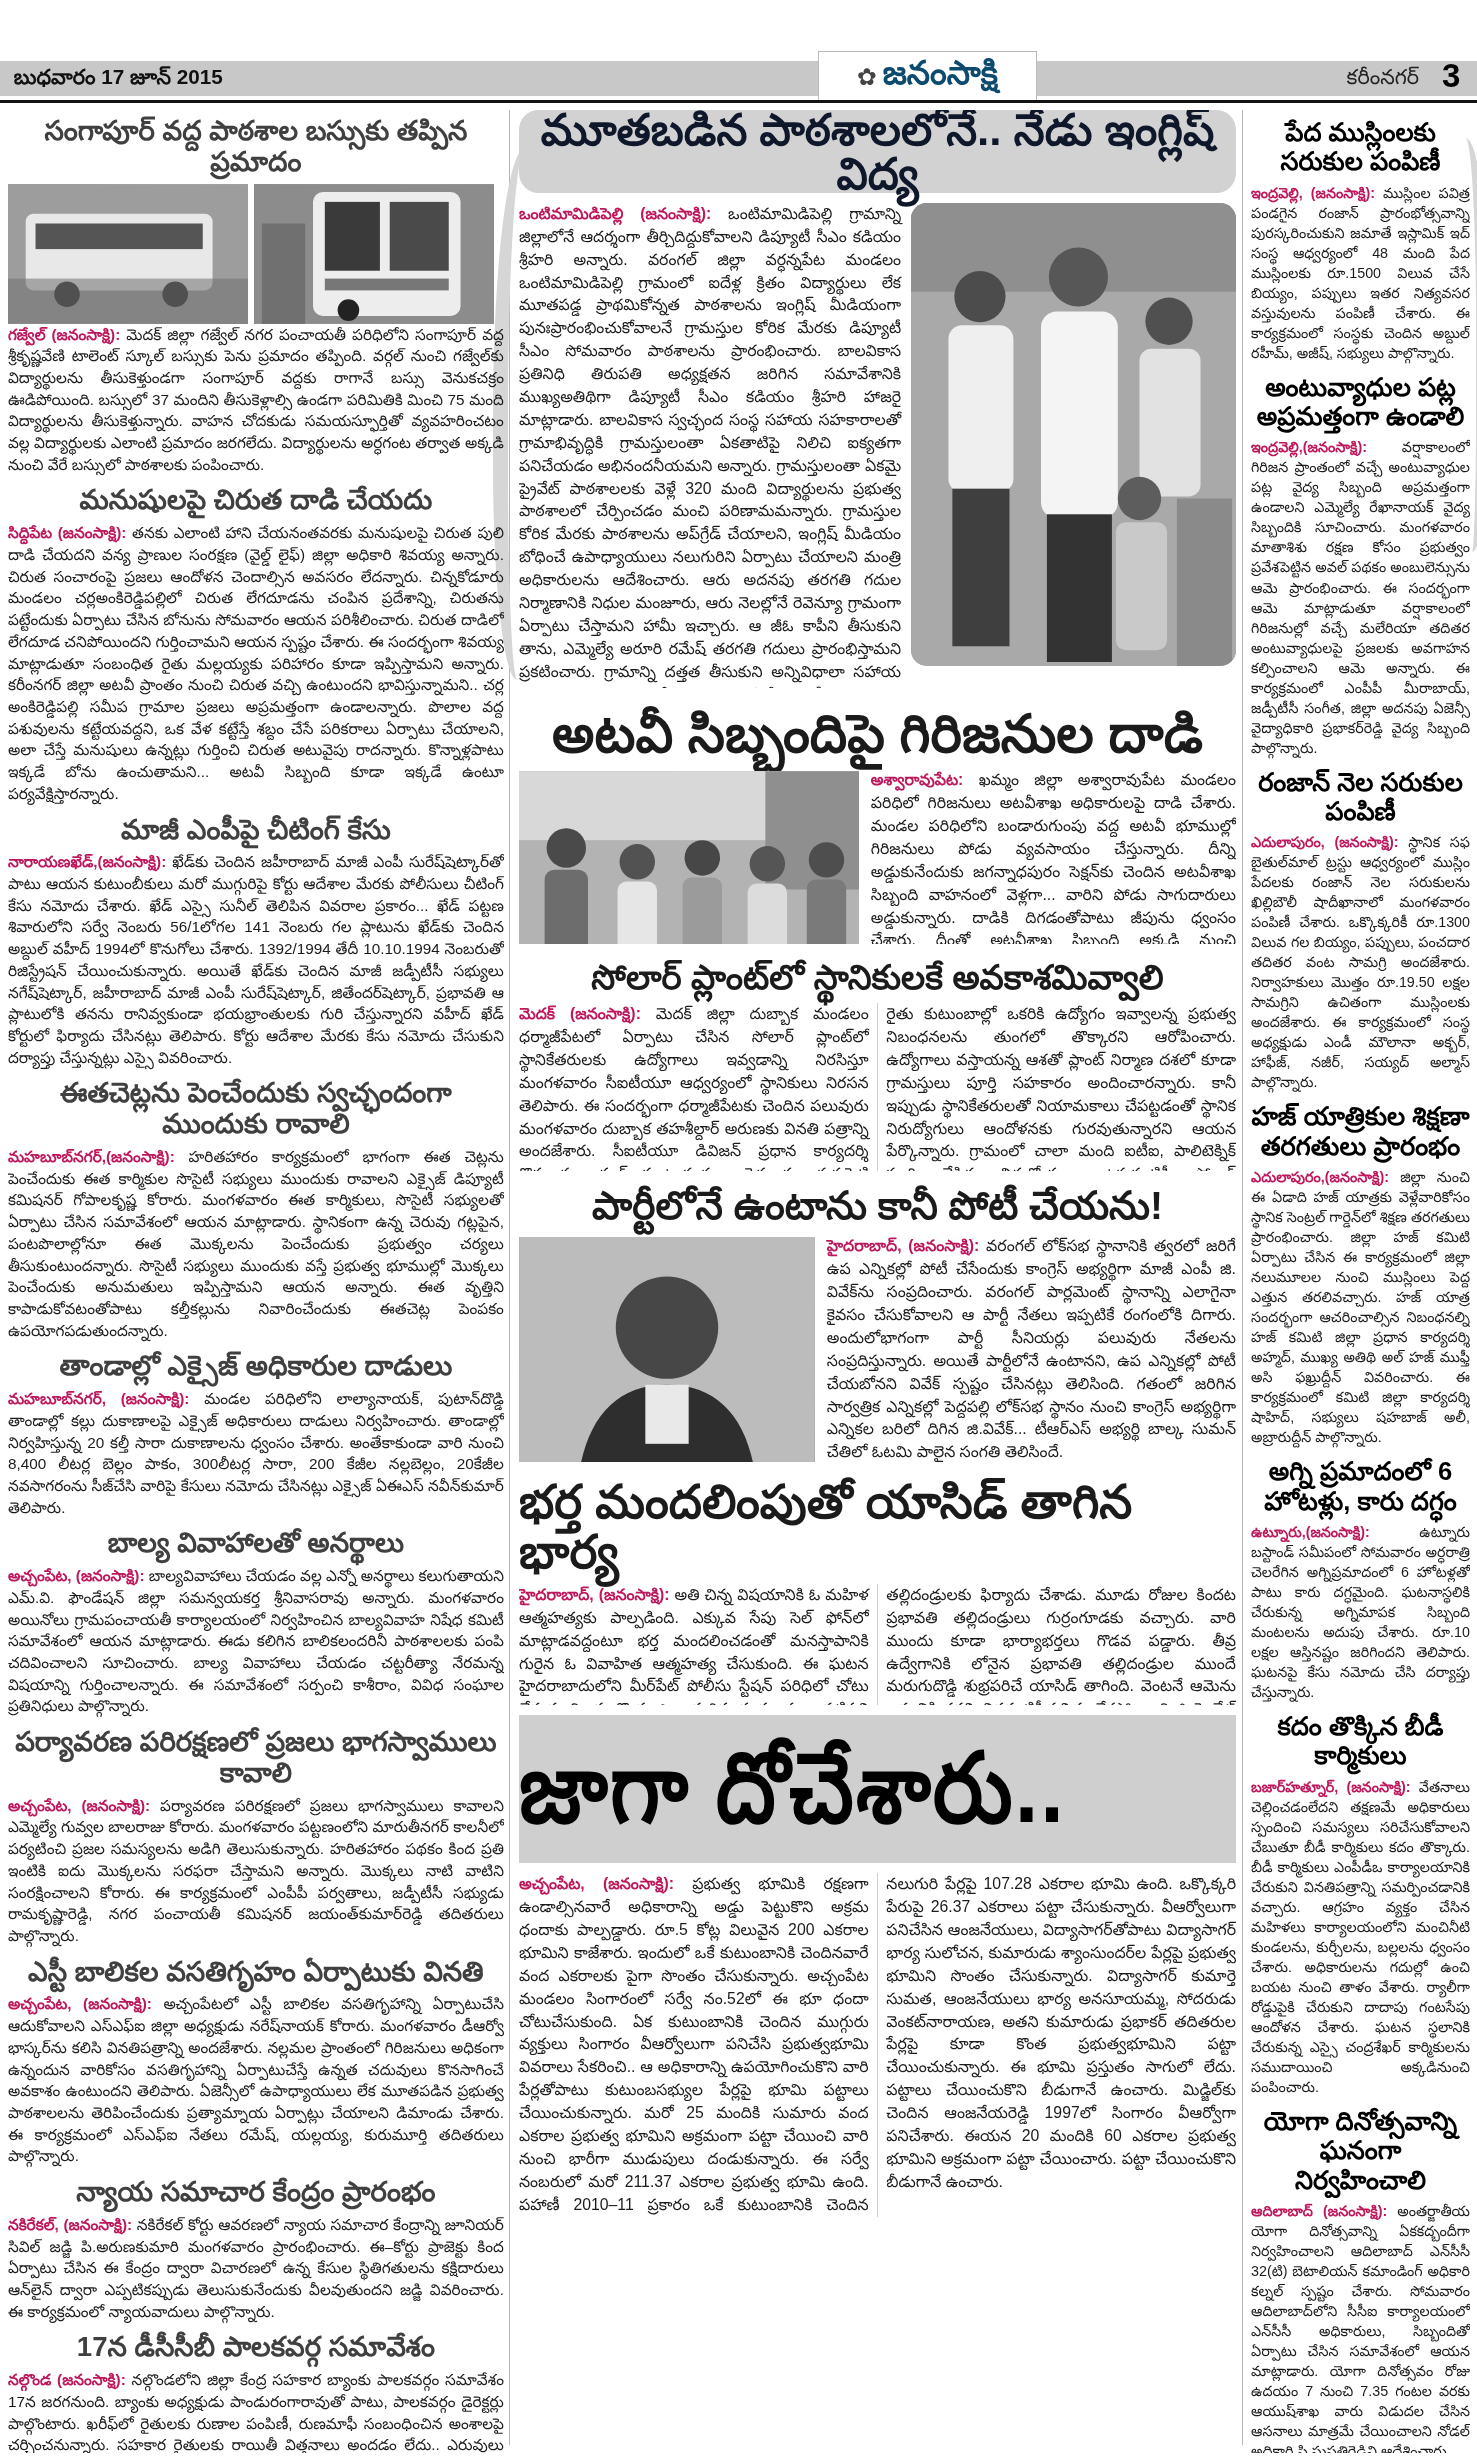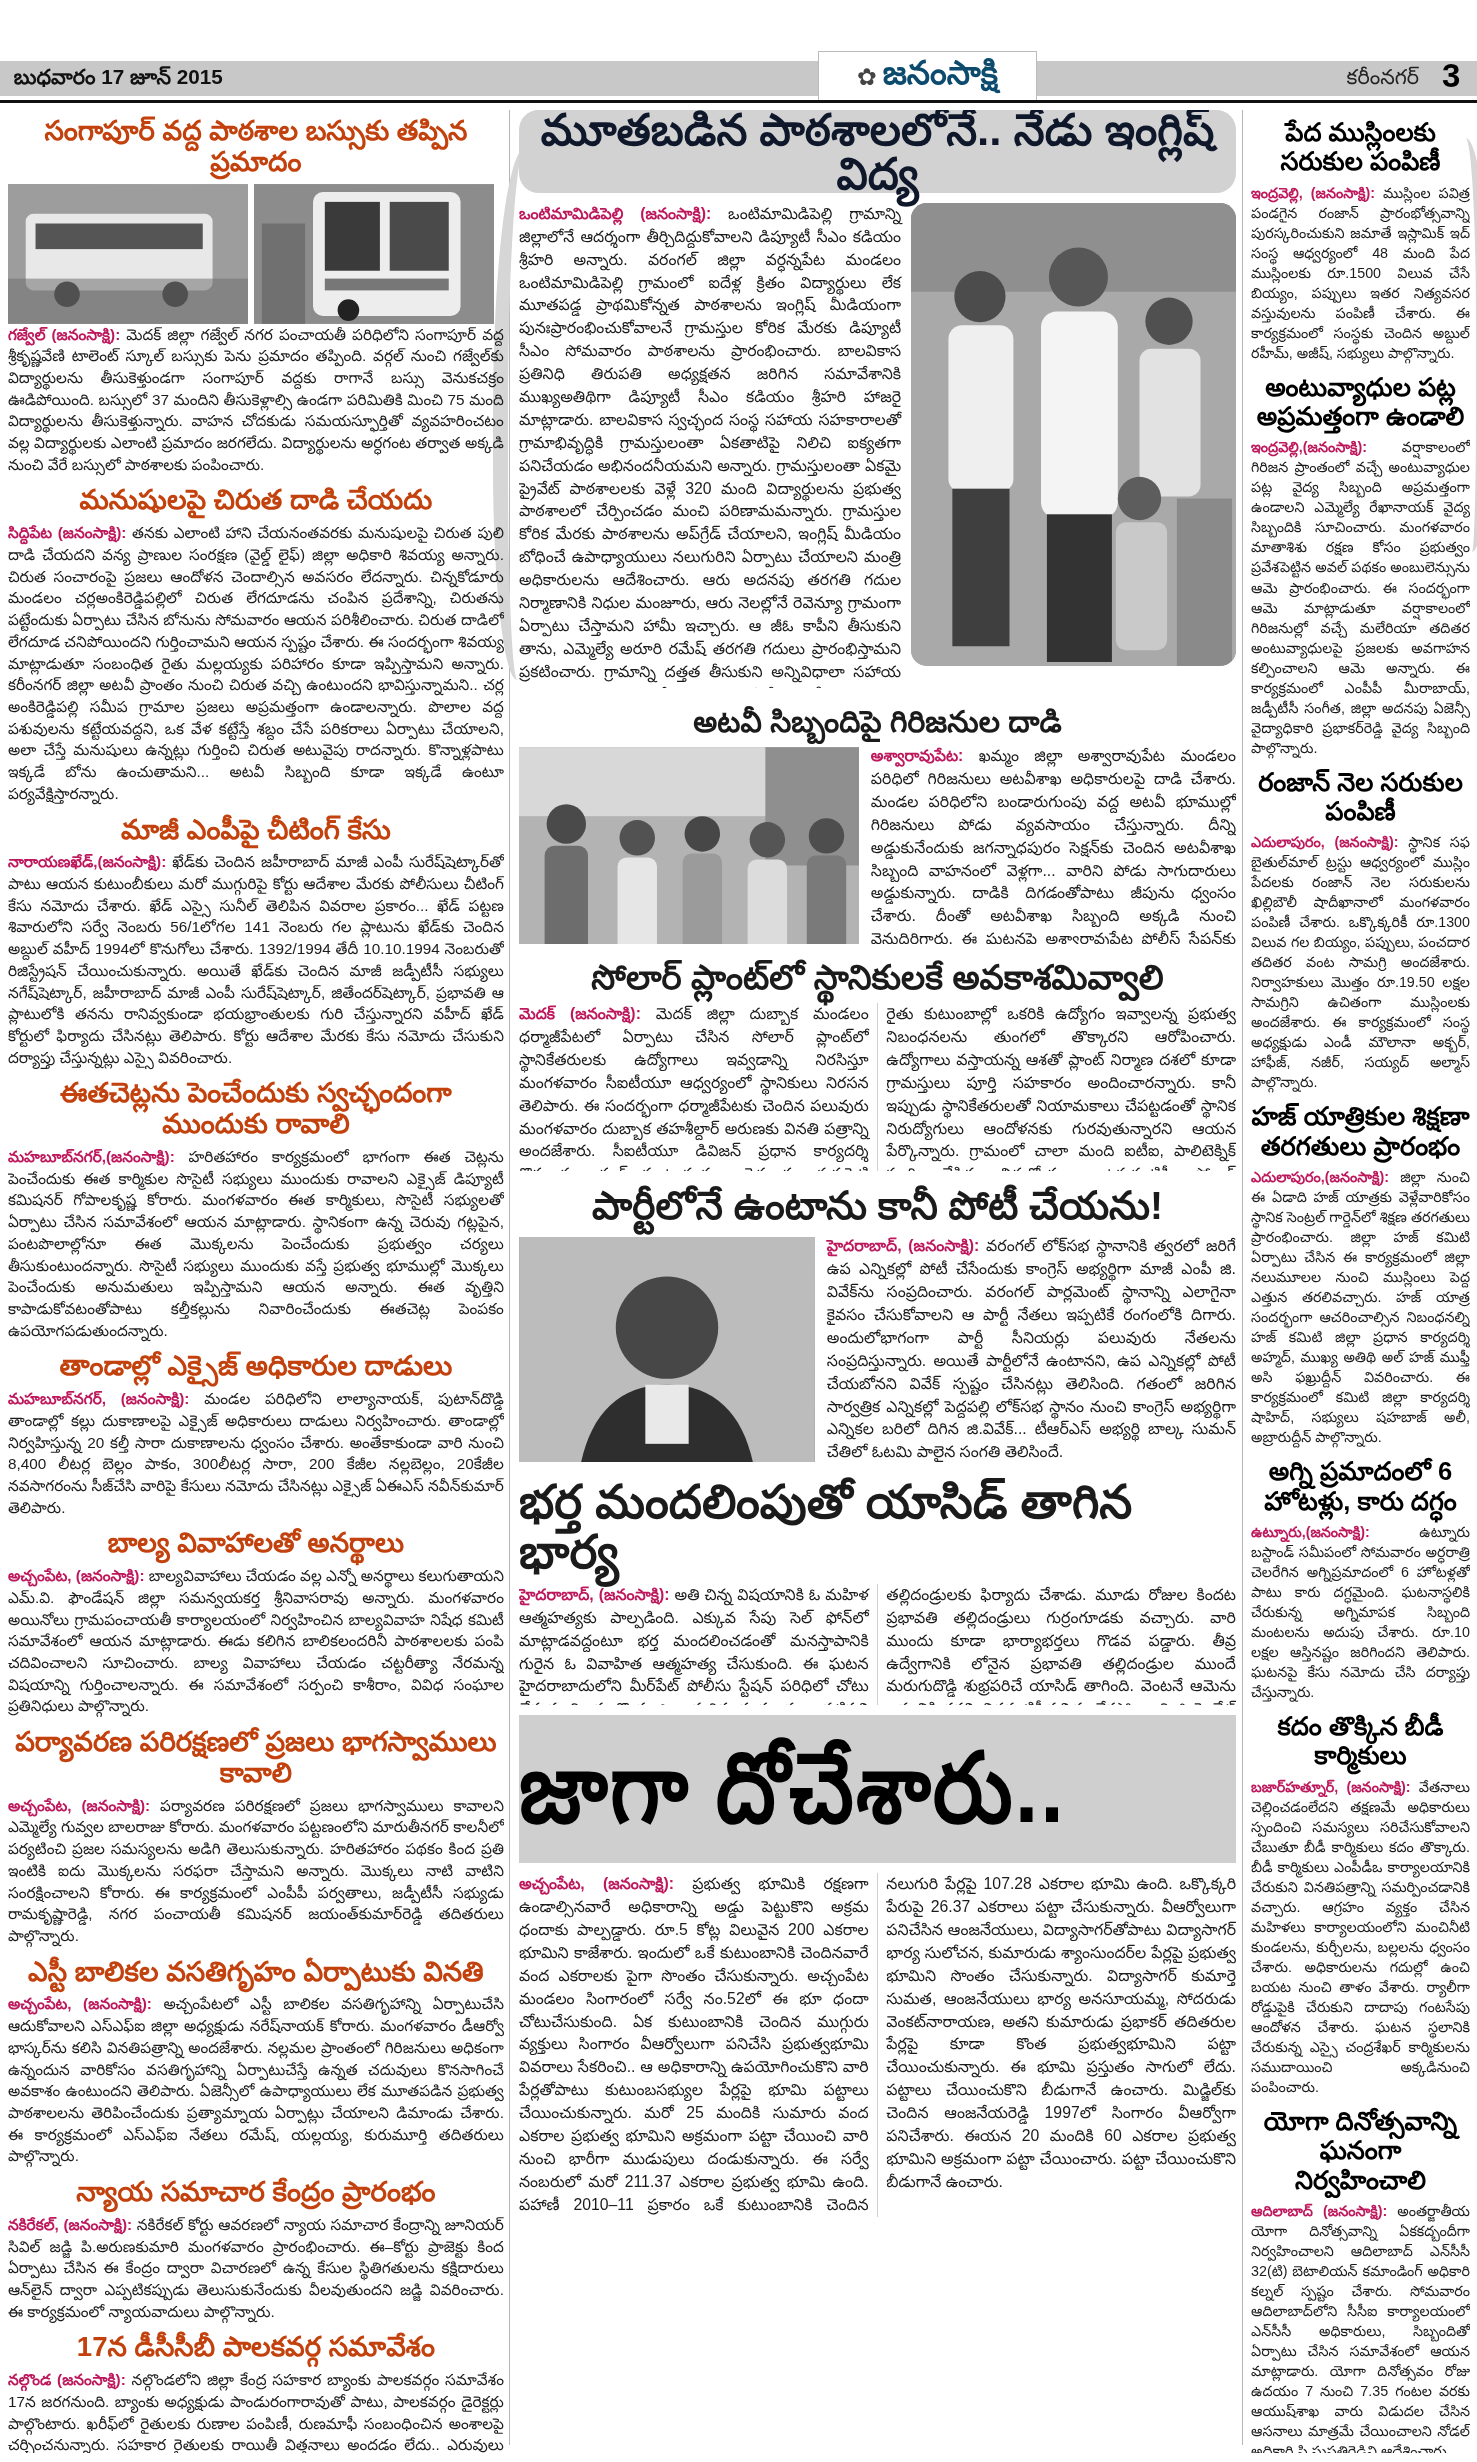--- a/index.html
+++ b/index.html
@@ -22,39 +22,39 @@
   .swoosh{position:absolute;border:0 solid #d6d6d6;background:transparent;pointer-events:none;}
   .swoosh.s1{left:493px;top:148px;width:39px;height:532px;border-left-width:15.8px;border-radius:60% 0 0 45%/50% 0 0 40%;}
   .swoosh.s2{left:1446px;top:138px;width:29.6px;height:414px;border-right-width:13.8px;border-radius:0 55% 40% 0/0 45% 35% 0;}
   
   .col{position:absolute;top:110px;overflow:hidden;}
   .col.left{left:7.9px;width:496px;height:2343px;}
   .col.mid{left:519px;width:717px;height:2343px;}
   .col.right{left:1251px;width:219px;height:2343px;}
   
   article{margin:0 0 9.9px 0;}
-  h2.lh{font-size:27.6px;line-height:1.12;font-weight:bold;color:#c2410c;text-align:center;margin:5.9px 0 5.9px 0;}
+  h2.lh{font-size:27.6px;line-height:1.12;font-weight:bold;color:#404040;text-align:center;margin:5.9px 0 5.9px 0;}
   h2.rh{font-size:25.6px;line-height:1.15;font-weight:bold;color:#000;text-align:center;margin:7.9px 0 5.9px 0;}
   p.body{font-size:15.3px;line-height:1.42;text-align:justify;margin:0;color:#1b1b1b;}
   .col.right p.body{font-size:14.3px;line-height:1.4;}
   .dl{font-weight:bold;color:#be185d;}
   
   .photo{background:linear-gradient(135deg,#9a9a9a 0%,#c2c2c2 45%,#8a8a8a 100%);
          display:inline-block;overflow:hidden;position:relative;}
   .photo svg{display:block;width:100%;height:100%;}
   .busrow{margin:2px 0 5.9px 0;}
   .photo.bus{width:240px;height:140px;margin-right:5.9px;float:left;}
   .photo.bus:last-child{margin-right:0;}
   .photo.lead{width:325px;height:463px;float:right;margin:0 0 5.9px 9.9px;border-radius:15.8px;}
   .photo.tribal{width:340px;height:229px;float:left;margin:2px 11.8px 3.9px 0;}
   .photo.portrait{width:296px;height:261px;float:left;margin:2px 11.8px 3.9px 0;}
   
   .lead-box{background:#d2d2d2;border-radius:19.7px;height:83px;display:flex;align-items:center;justify-content:center;margin-bottom:9.9px;}
   .lead-box h1{font-size:44px;font-weight:bold;color:#0f172a;margin:0;text-align:center;line-height:1;}
-  .mid h2.mh1{font-size:30px;text-align:center;font-weight:bold;margin:7.9px 0 7.9px;line-height:1.05;}
+  .mid h2.mh1{font-size:53px;text-align:center;font-weight:bold;margin:7.9px 0 7.9px;line-height:1.05;}
   .mid h2.mh2{font-size:34px;text-align:center;font-weight:bold;margin:5.9px 0 7.9px;line-height:1.05;}
   .mid h2.mh3{font-size:39px;text-align:center;font-weight:bold;margin:5.9px 0 7.9px;line-height:1.05;}
   .mid h2.mh4{font-size:47px;text-align:left;font-weight:bold;margin:5.9px 0 7.9px;line-height:1.05;}
   .mid p.body{font-size:15.8px;line-height:1.45;}
   .twocol{column-count:2;column-gap:17.7px;column-rule:1px solid #cfcfcf;}
   .clip{overflow:hidden;}
   .lead-art{height:485px;}
   .tribal-art{height:246px;}
   .solar-art{height:217px;}
   .party-art{height:281px;}

